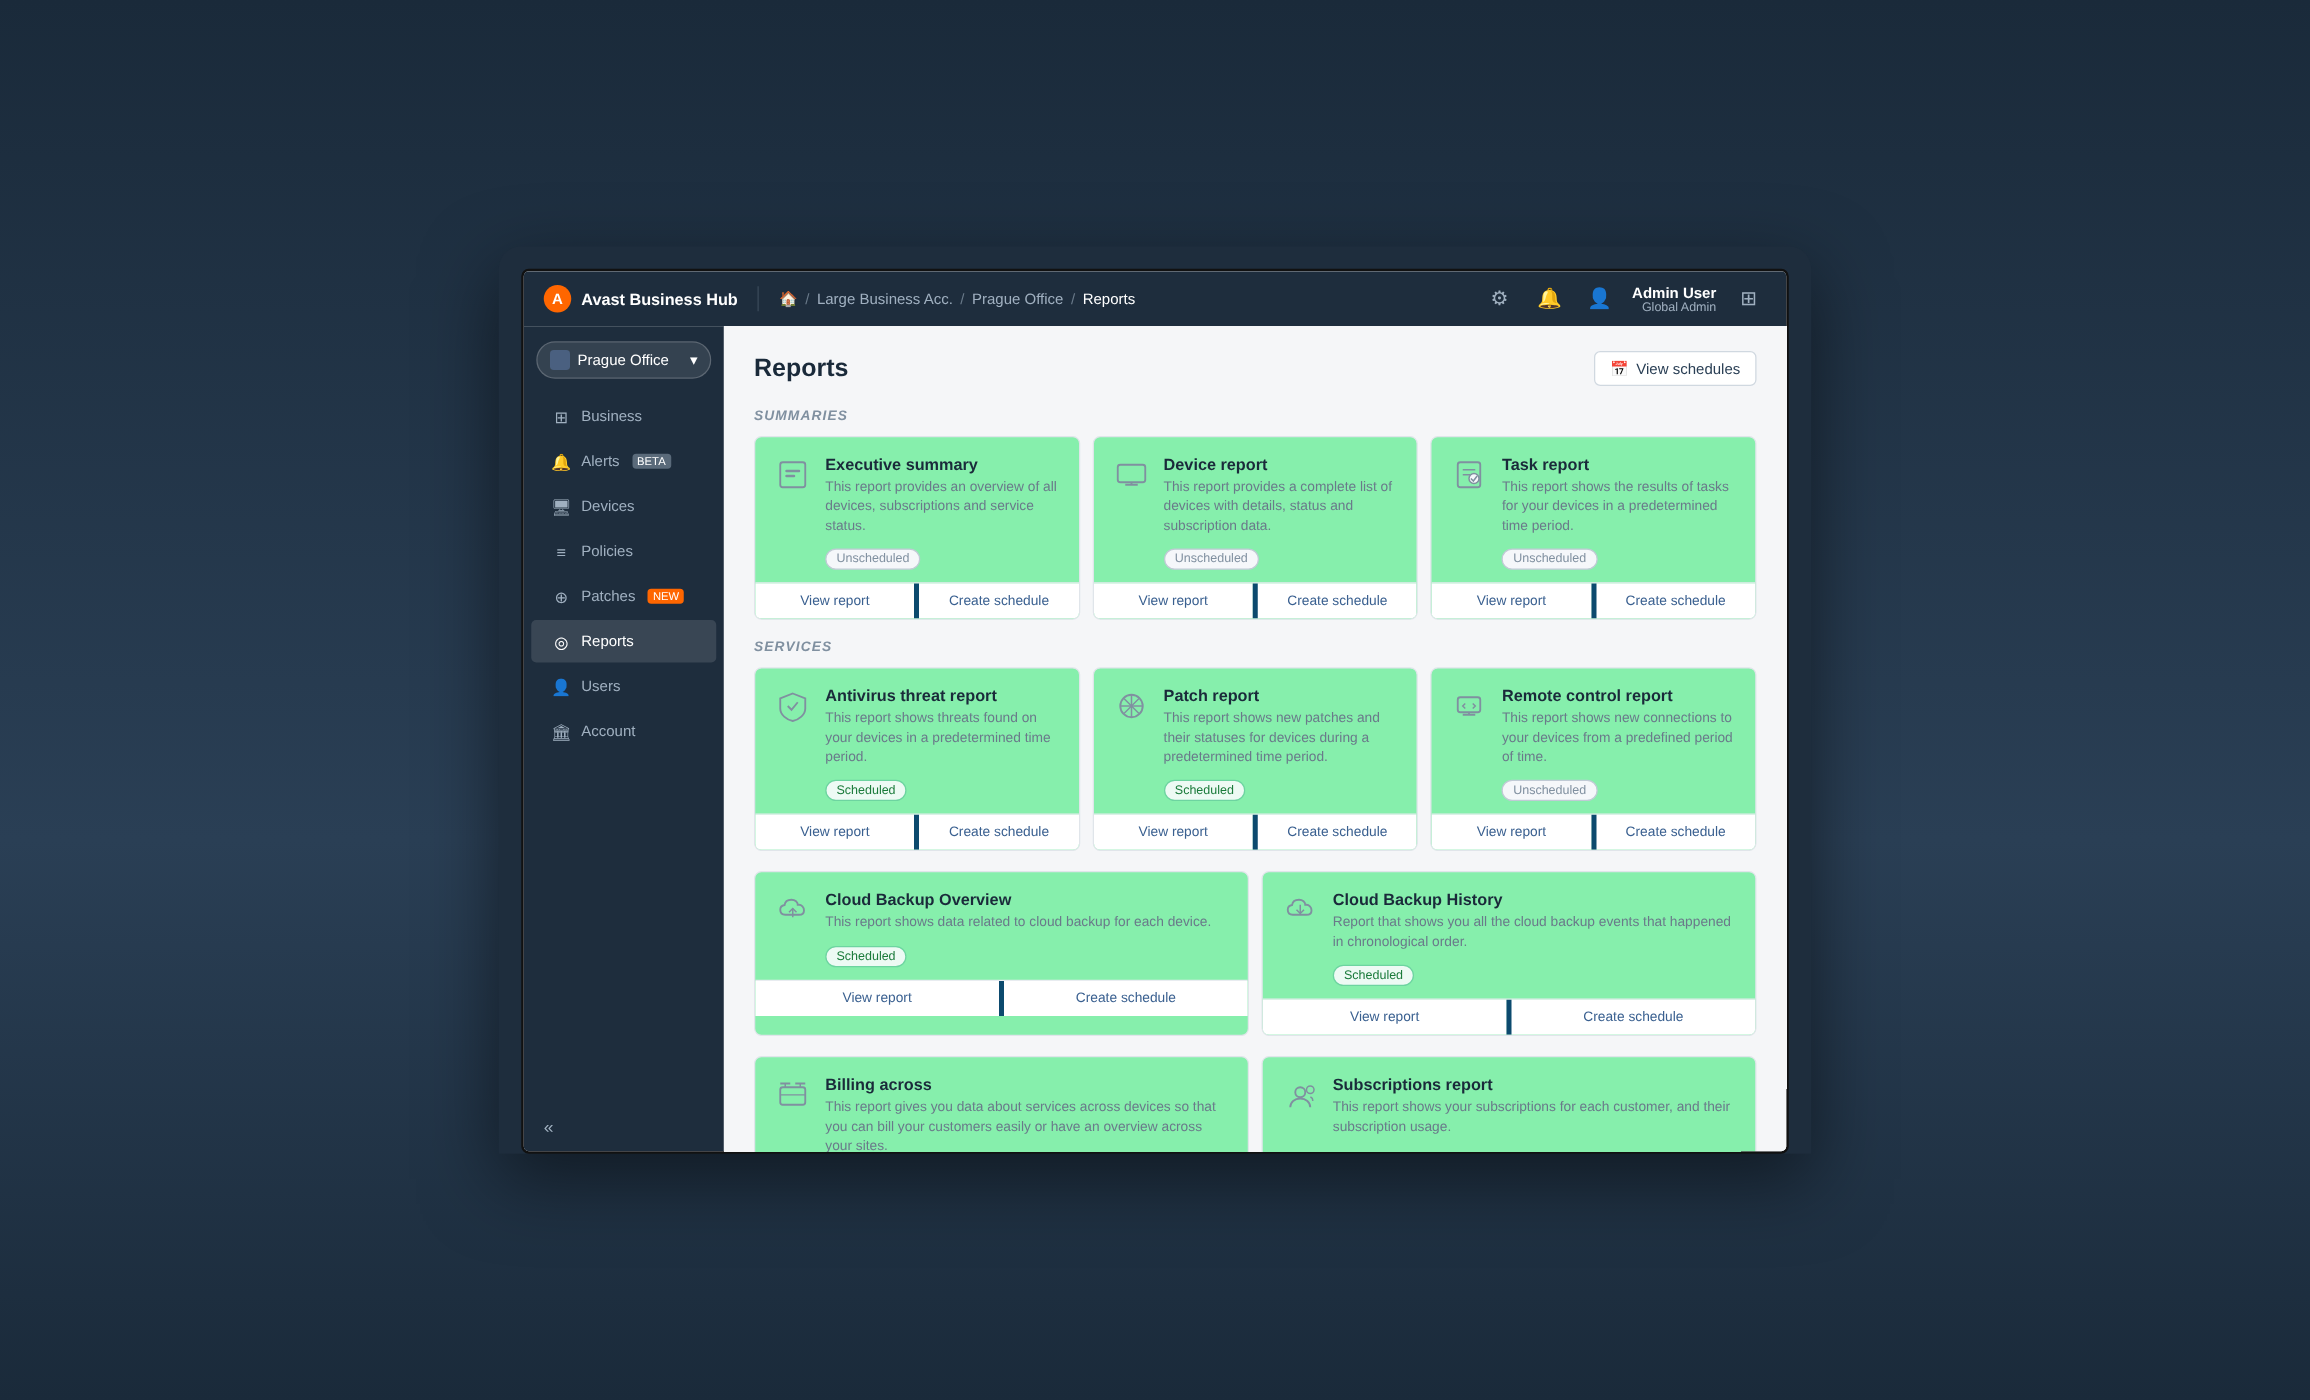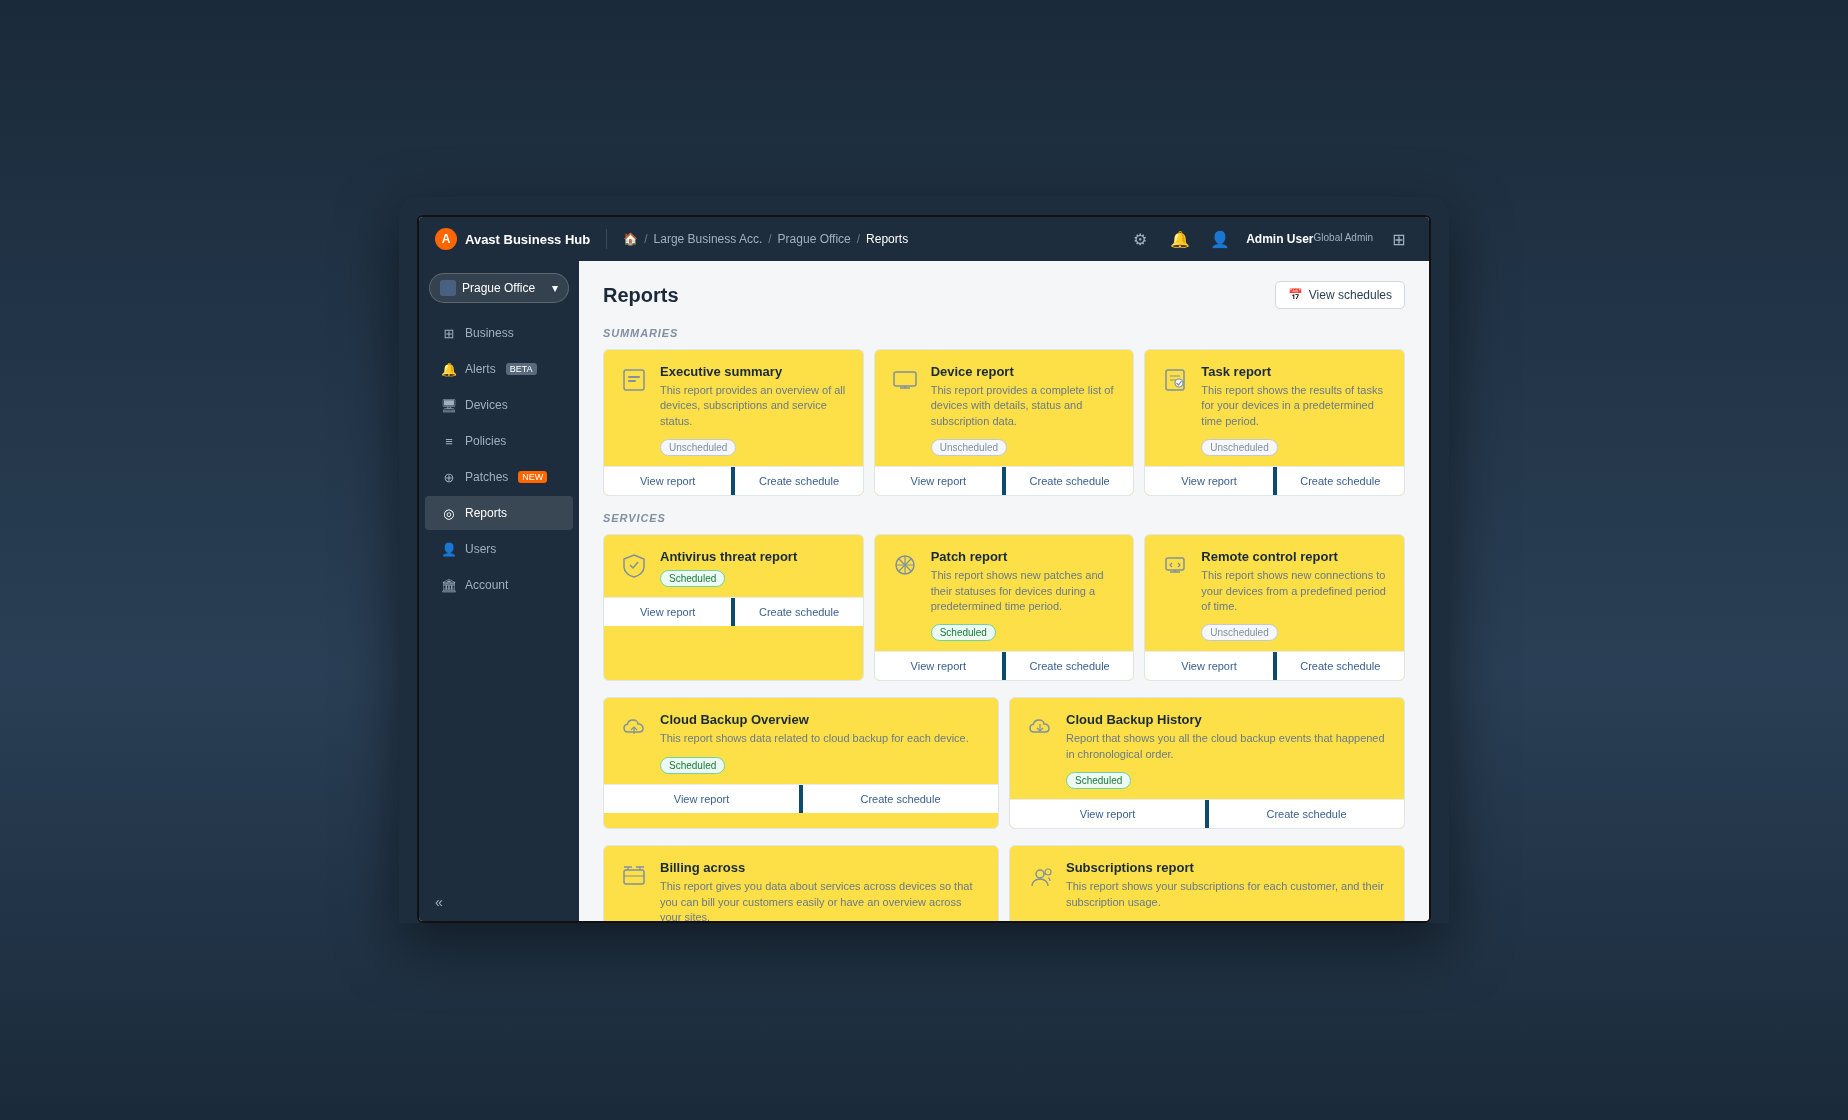--- a/index.html
+++ b/index.html
@@ -74,22 +74,22 @@
       height: 28px;
       display: flex;
       align-items: center;
       justify-content: center;
       color: #a0b0c0;
       cursor: pointer;
       border-radius: 4px;
     }
     .user-info {
       display: flex;
-      flex-direction: row;
-      align-items: flex-start;
+      flex-direction: column;
+      align-items: flex-end;
       color: white;
     }
     .user-name { font-size: 12px; font-weight: 600; }
     .user-role { font-size: 10px; color: #a0b0c0; }
     .main-layout {
       display: flex;
       height: 660px;
     }
     .sidebar {
       width: 160px;
@@ -208,21 +208,21 @@
       gap: 10px;
       margin-bottom: 16px;
     }
     .cards-grid-2 {
       display: grid;
       grid-template-columns: 1fr 1fr;
       gap: 10px;
       margin-bottom: 16px;
     }
     .report-card {
-      background: #fde047;
+      background: #86efac;
       border: 1px solid #e0e5ea;
       border-radius: 6px;
       overflow: hidden;
     }
     .card-body {
       padding: 14px 14px 10px 14px;
       display: flex;
       gap: 10px;
     }
     .card-icon {
@@ -450,20 +450,21 @@
           <div class="report-card">
             <div class="card-body">
               <div class="card-icon">
                 <svg width="28" height="28" viewBox="0 0 28 28" fill="none">
                   <path d="M14 4 L24 8 L24 16 C24 21 19 25 14 26 C9 25 4 21 4 16 L4 8 Z" stroke="#8090a0" stroke-width="1.5" fill="none"></path>
                   <polyline points="10,14 13,17 18,11" stroke="#8090a0" stroke-width="1.5" fill="none"></polyline>
                 </svg>
               </div>
               <div class="card-content">
                 <div class="card-title">Antivirus threat report</div>
+                <div class="card-desc">This report shows threats found on your devices in a predetermined time period.</div>
                 <span class="status-badge badge-scheduled">Scheduled</span>
               </div>
             </div>
             <div class="card-footer">
               <div class="card-action">View report</div>
               <div class="card-action">Create schedule</div>
             </div>
           </div>
 
           <div class="report-card">

